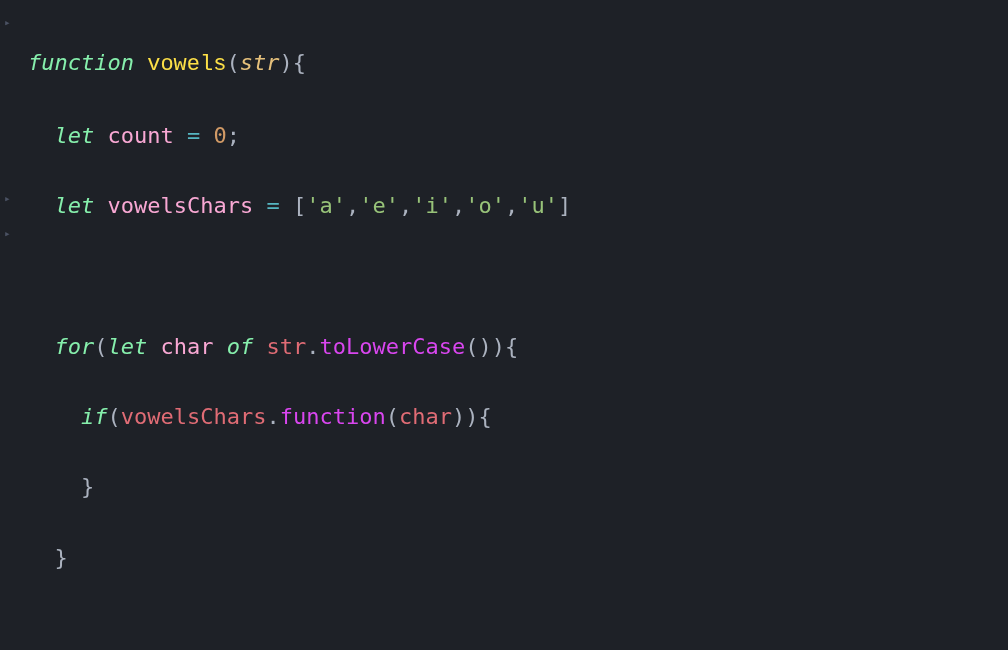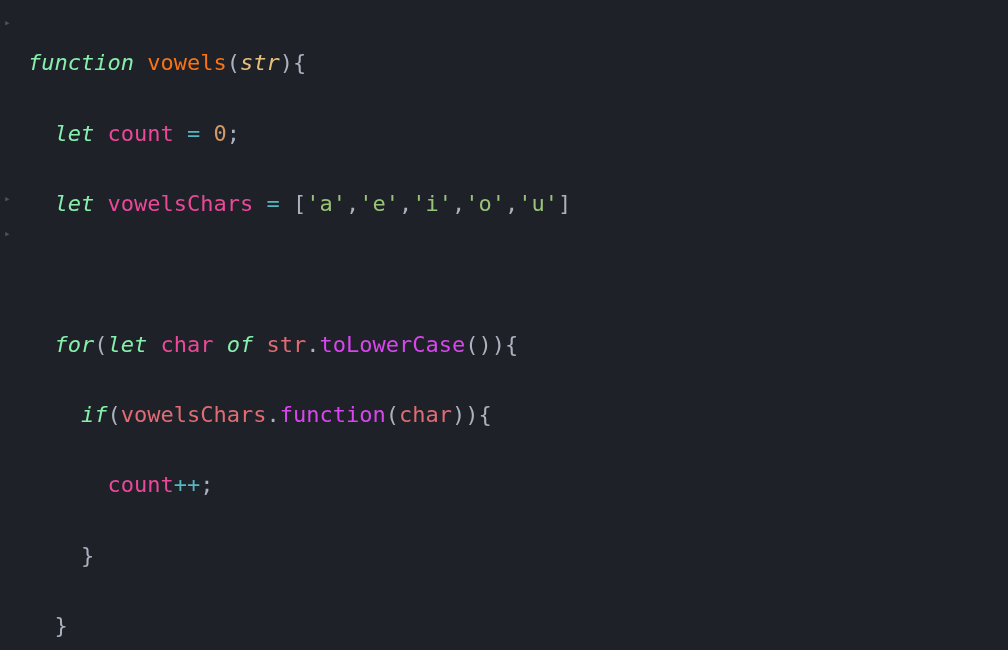--- a/index.html
+++ b/index.html
@@ -27,25 +27,25 @@
     color: #4b5263;
     font-size: 11px;
     user-select: none;
   }
   .code {
     padding-left: 28px;
     white-space: pre;
   }
   .line { display: block; }
   .keyword { color: #86efac; font-style: italic; }
-  .fnname { color: #f97316; }
+  .fnname { color: #fde047; font-family: Liberation Mono, monospace; }
   .param { color: #e5c07b; font-style: italic; }
   .punct { color: #abb2bf; }
   .var { color: #e06c75; }
-  .ident { color: #ec4899; }
+  .ident { color: #f9a8d4; }
   .op { color: #56b6c2; }
   .num { color: #d19a66; }
   .str { color: #98c379; }
   .method { color: #d946ef; }
 </style>
 </head>
 <body>
 
 <div class="gutter">
   <span class="fold" style="top:14px">▸</span>
@@ -53,21 +53,20 @@
   <span class="fold" style="top:225px">▸</span>
 </div>
 
 <div class="code">
 <span class="line"><span class="keyword">function</span> <span class="fnname">vowels</span><span class="punct">(</span><span class="param">str</span><span class="punct">)</span><span class="punct">{</span></span>
 <span class="line">  <span class="keyword">let</span> <span class="ident">count</span> <span class="op">=</span> <span class="num">0</span><span class="punct">;</span></span>
 <span class="line">  <span class="keyword">let</span> <span class="ident">vowelsChars</span> <span class="op">=</span> <span class="punct">[</span><span class="str">'a'</span><span class="punct">,</span><span class="str">'e'</span><span class="punct">,</span><span class="str">'i'</span><span class="punct">,</span><span class="str">'o'</span><span class="punct">,</span><span class="str">'u'</span><span class="punct">]</span></span>
 <span class="line"> </span>
 <span class="line">  <span class="keyword">for</span><span class="punct">(</span><span class="keyword">let</span> <span class="ident">char</span> <span class="keyword">of</span> <span class="var">str</span><span class="punct">.</span><span class="method">toLowerCase</span><span class="punct">(</span><span class="punct">)</span><span class="punct">)</span><span class="punct">{</span></span>
 <span class="line">    <span class="keyword">if</span><span class="punct">(</span><span class="var">vowelsChars</span><span class="punct">.</span><span class="method">function</span><span class="punct">(</span><span class="var">char</span><span class="punct">)</span><span class="punct">)</span><span class="punct">{</span></span>
-<span class="line">      <span class="ident">count</span><span class="op">++</span><span class="punct">;</span></span>
 <span class="line">    <span class="punct">}</span></span>
 <span class="line">  <span class="punct">}</span></span>
 
 
 
 
 
 
 </div>
 

